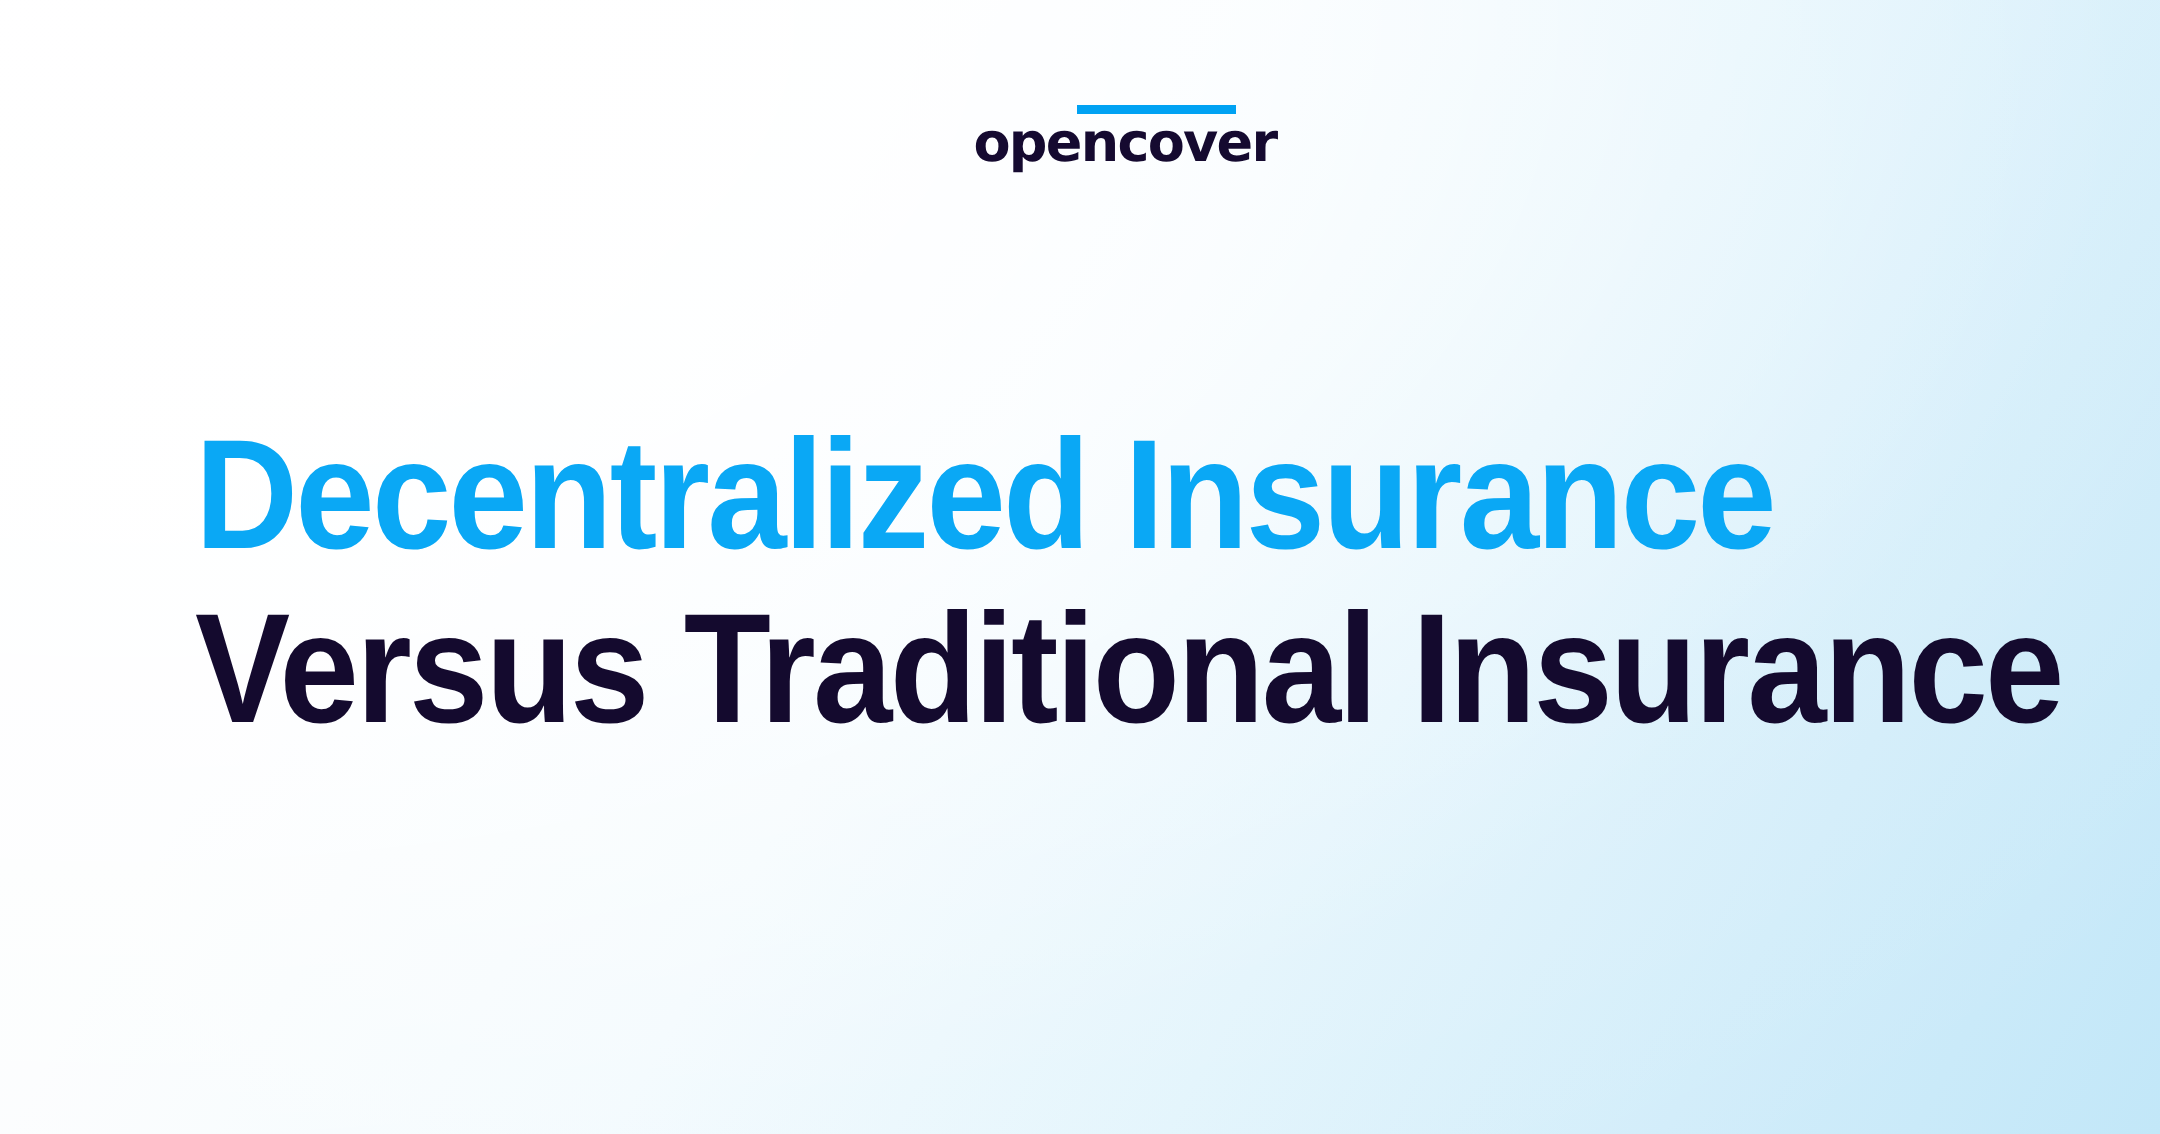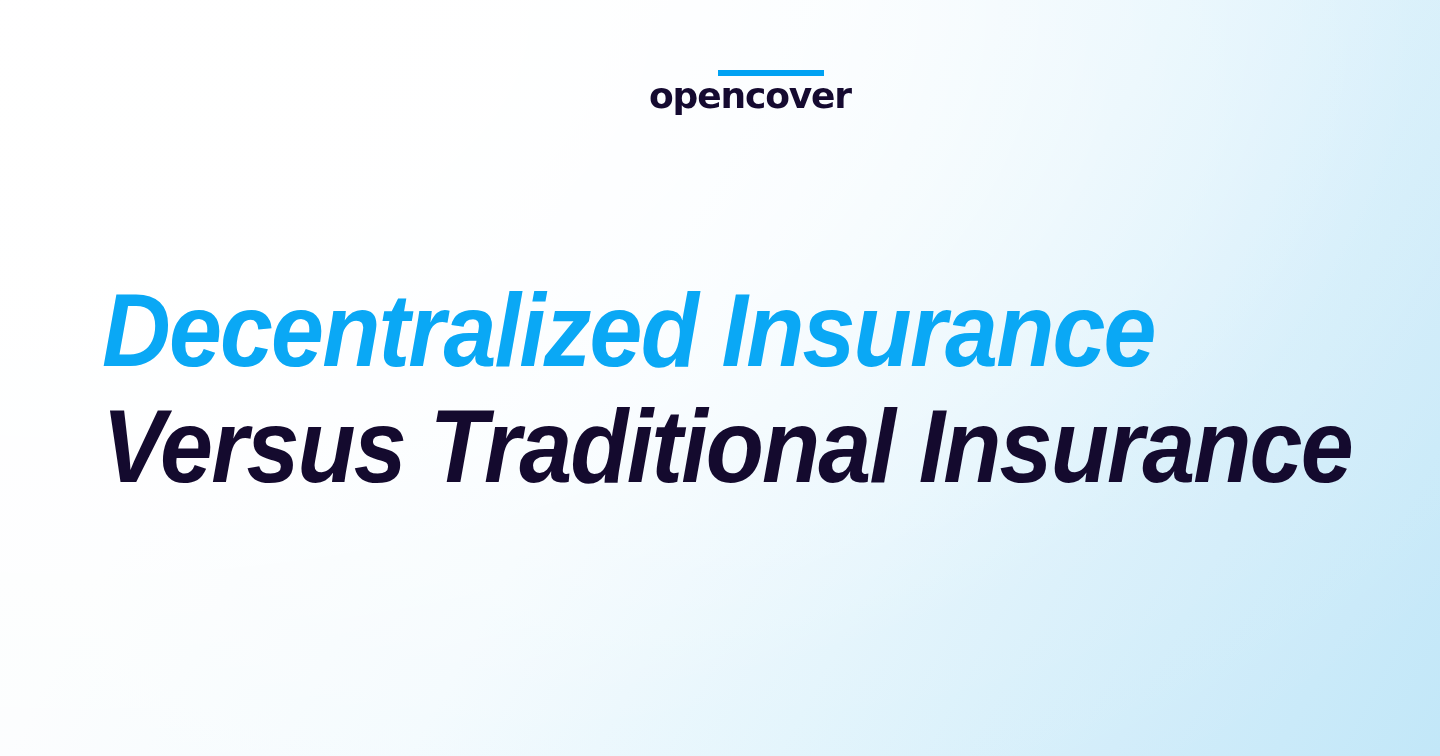--- a/index.html
+++ b/index.html
@@ -86,24 +86,23 @@
     letter-spacing: -1.15px;
     color: #150a30;
     line-height: 40px;
     white-space: nowrap;
     margin-left: 32px;
   }
 
   
   #headline-block {
     position: absolute;
-    left: 102px;
+    left: 130px;
     top: 272px;
     width: 1225px;
-    font-style: italic;
   }
   .headline-line {
     font-family: "Liberation Sans", sans-serif;
     font-weight: 700;
     font-size: 104px;
     line-height: 116px;
     letter-spacing: -2.0px;
     white-space: nowrap;
     transform: scaleX(0.915);
     transform-origin: left center;

